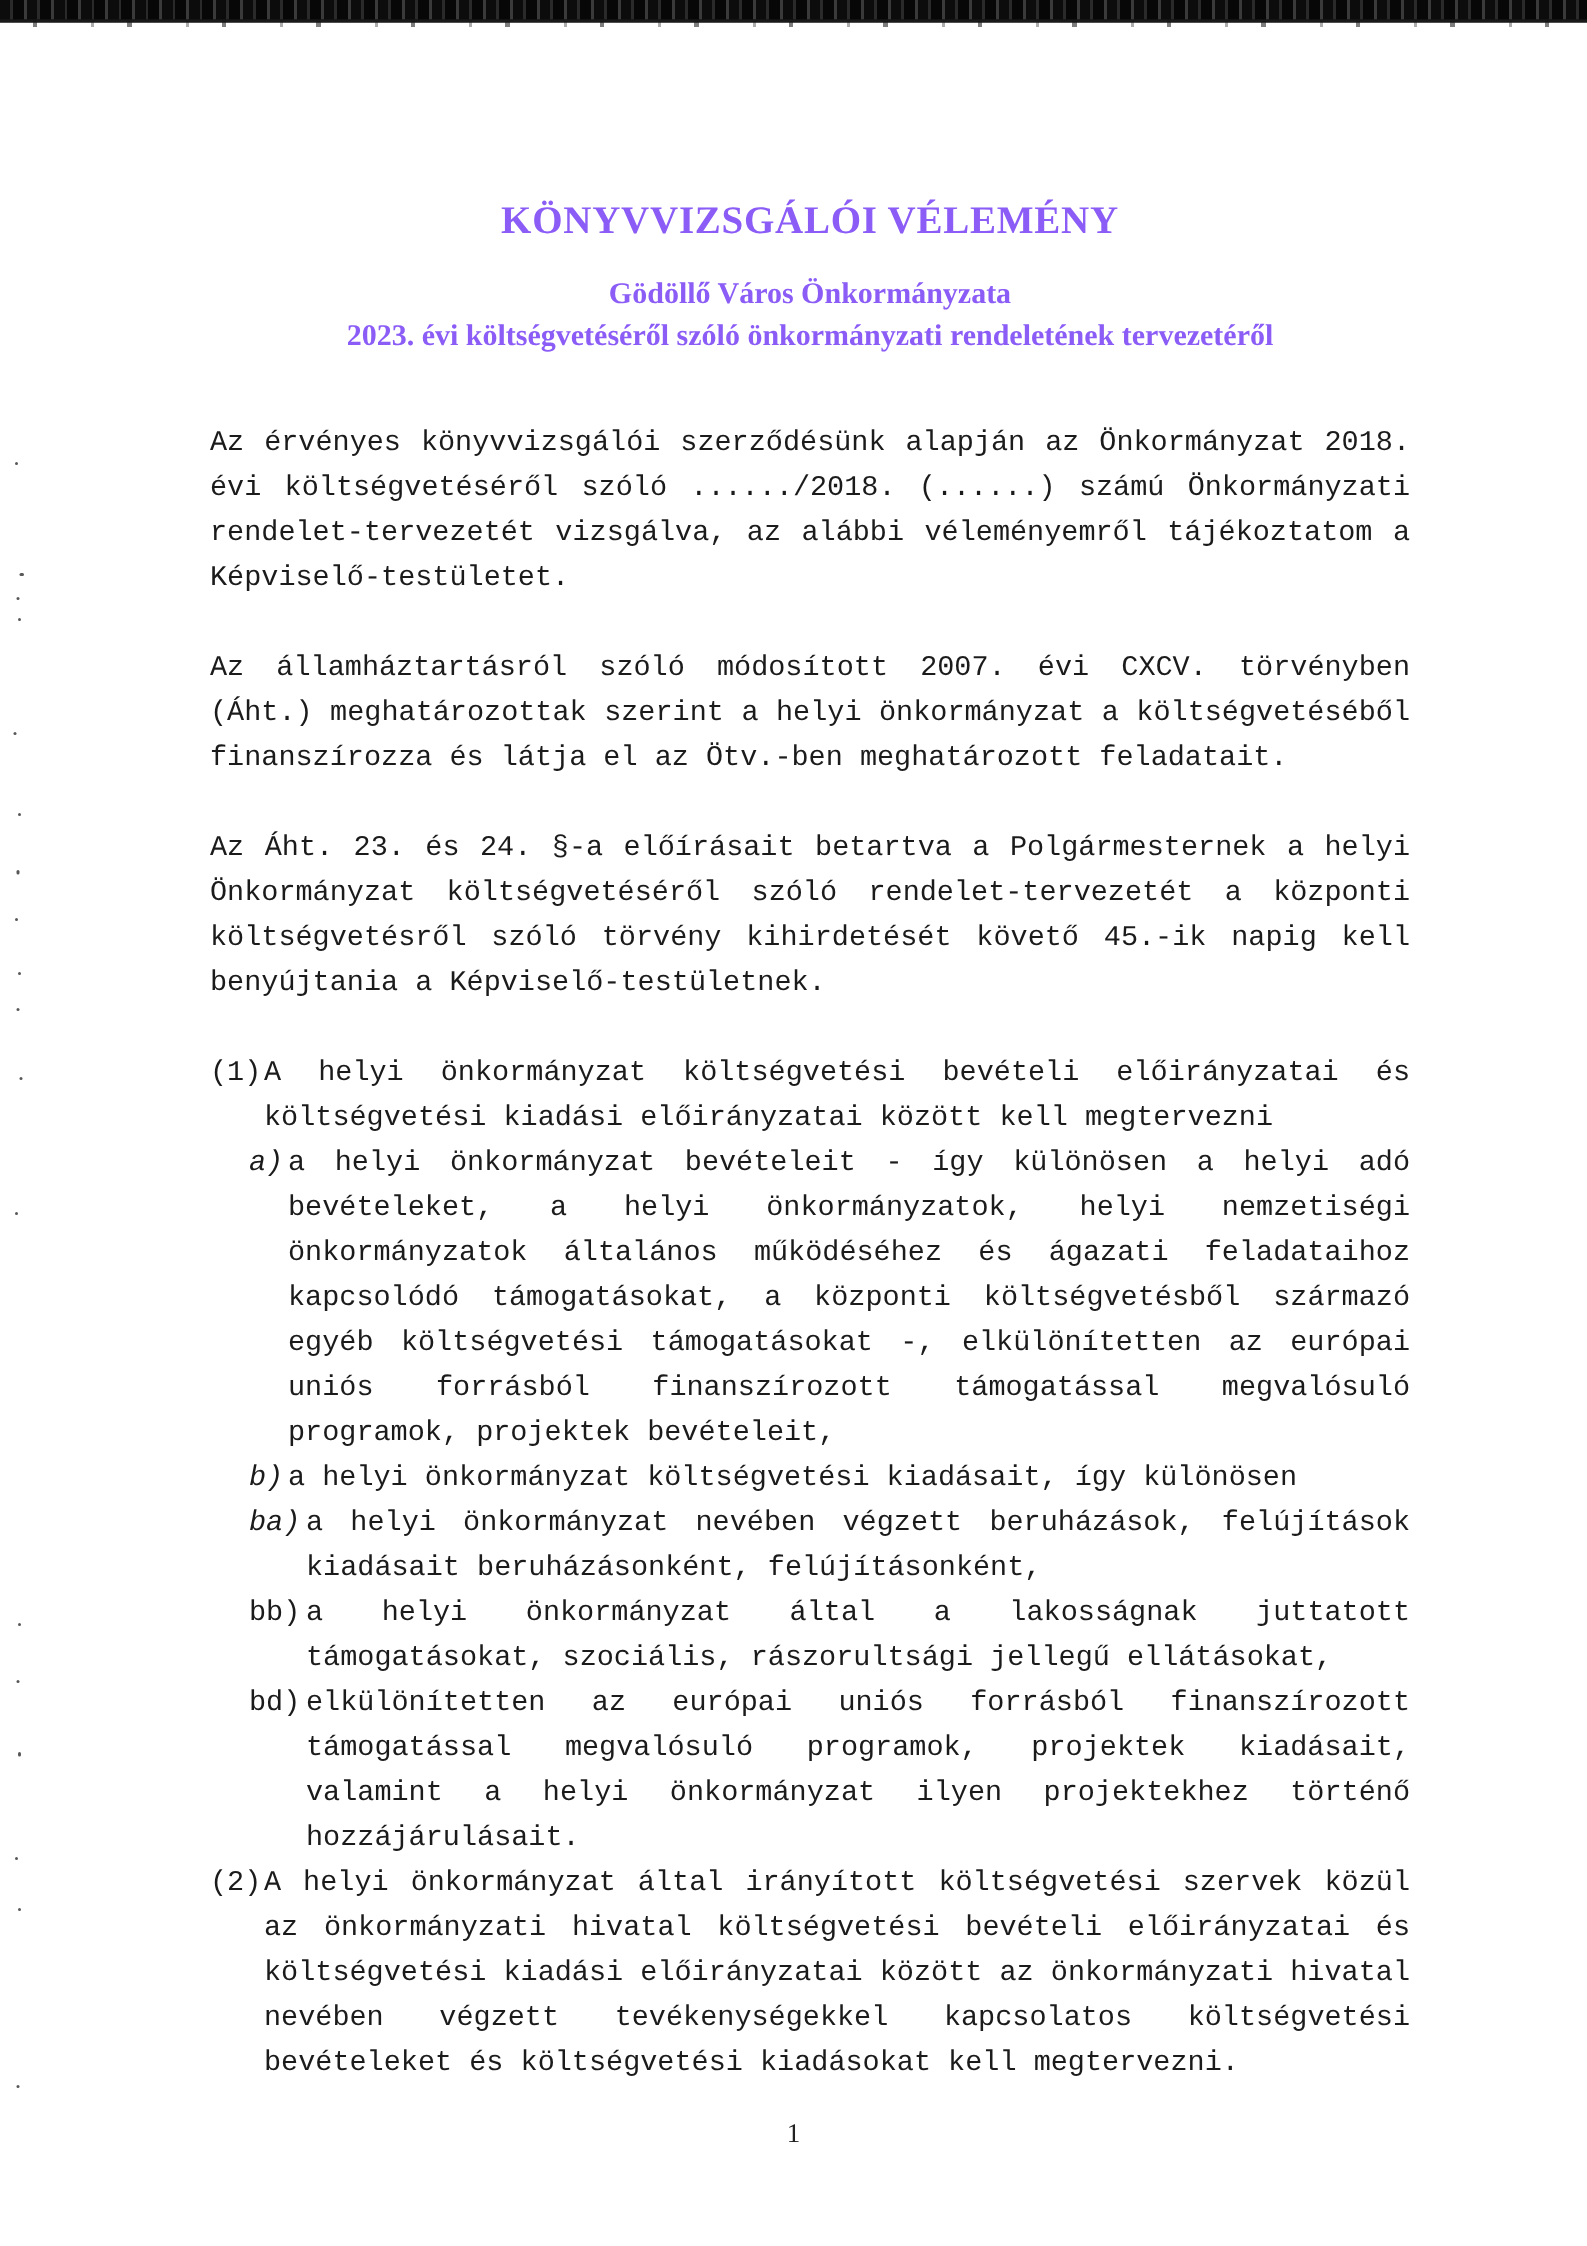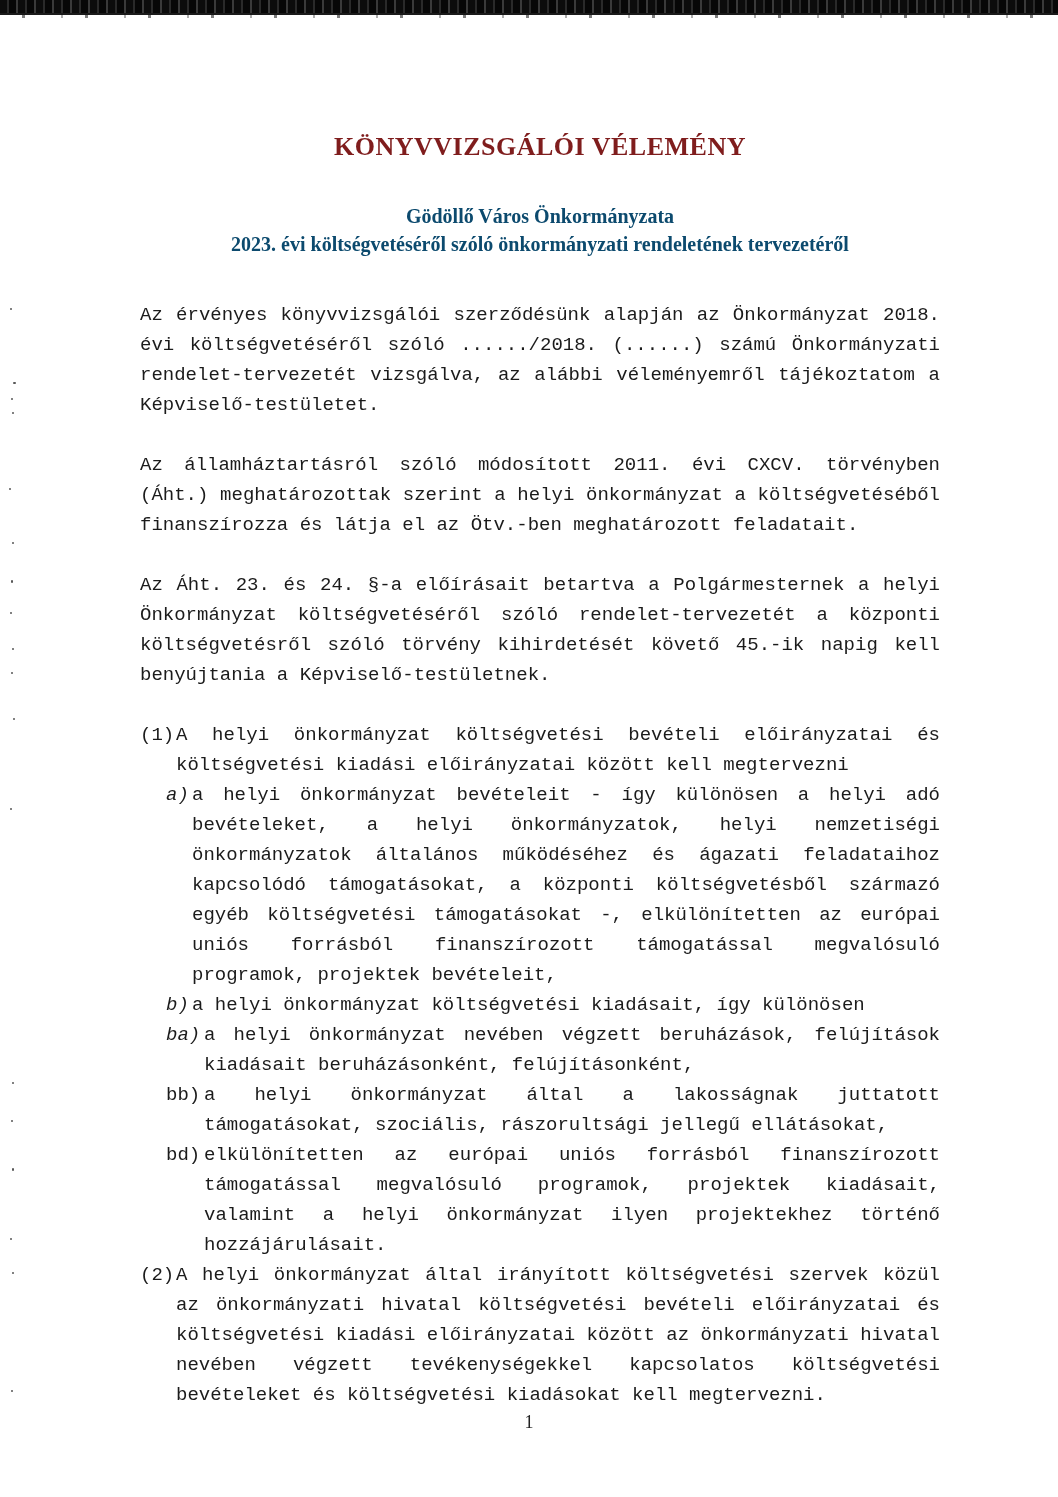--- a/index.html
+++ b/index.html
@@ -45,29 +45,29 @@
     width: 1058px; height: 1497px;
     box-sizing: border-box;
     padding: 118px 118px 0 140px;
   }
   .doc-title {
     text-align: center;
     font-weight: bold;
     font-size: 26px;
     letter-spacing: 0.5px;
     margin: 14px 0 0 0;
-    color: #7f1d1d;
+    color: #8b5cf6;
   }
   .doc-subtitle {
     text-align: center;
     font-weight: bold;
     font-size: 20px;
     line-height: 28px;
-    margin-top: 40px;
-    color: #0c4a6e;
+    margin-top: 20px;
+    color: #8b5cf6;
   }
   .body-text {
     font-size: 19px;
     line-height: 30px;
     font-family: Liberation Mono, monospace;
   }
   p.para {
     text-align: justify;
     text-align-last: left;
     margin: 0 0 30px 0;
@@ -140,21 +140,21 @@
 
   <div class="doc-subtitle">
     <div>Gödöllő Város Önkormányzata</div>
     <div>2023. évi költségvetéséről szóló önkormányzati rendeletének tervezetéről</div>
   </div>
 
   <div class="body-text first-block">
 
     <p class="para">Az érvényes könyvvizsgálói szerződésünk alapján az Önkormányzat 2018. évi költségvetéséről szóló ....../2018. (......) számú Önkormányzati rendelet-tervezetét vizsgálva, az alábbi véleményemről tájékoztatom a Képviselő-testületet.</p>
 
-    <p class="para">Az államháztartásról szóló módosított 2011. évi CXCV. törvényben (Áht.) meghatározottak szerint a helyi önkormányzat a költségvetéséből finanszírozza és látja el az Ötv.-ben meghatározott feladatait.</p>
+    <p class="para">Az államháztartásról szóló módosított 2007. évi CXCV. törvényben (Áht.) meghatározottak szerint a helyi önkormányzat a költségvetéséből finanszírozza és látja el az Ötv.-ben meghatározott feladatait.</p>
 
     <p class="para">Az Áht. 23. és 24. §-a előírásait betartva a Polgármesternek a helyi Önkormányzat költségvetéséről szóló rendelet-tervezetét a központi költségvetésről szóló törvény kihirdetését követő 45.-ik napig kell benyújtania a Képviselő-testületnek.</p>
 
 
 
     <div class="olist">
 
       <div class="li-row lvl1">
         <span class="li-marker">(1)</span>
         <span class="li-text">A helyi önkormányzat költségvetési bevételi előirányzatai és költségvetési kiadási előirányzatai között kell megtervezni</span>

